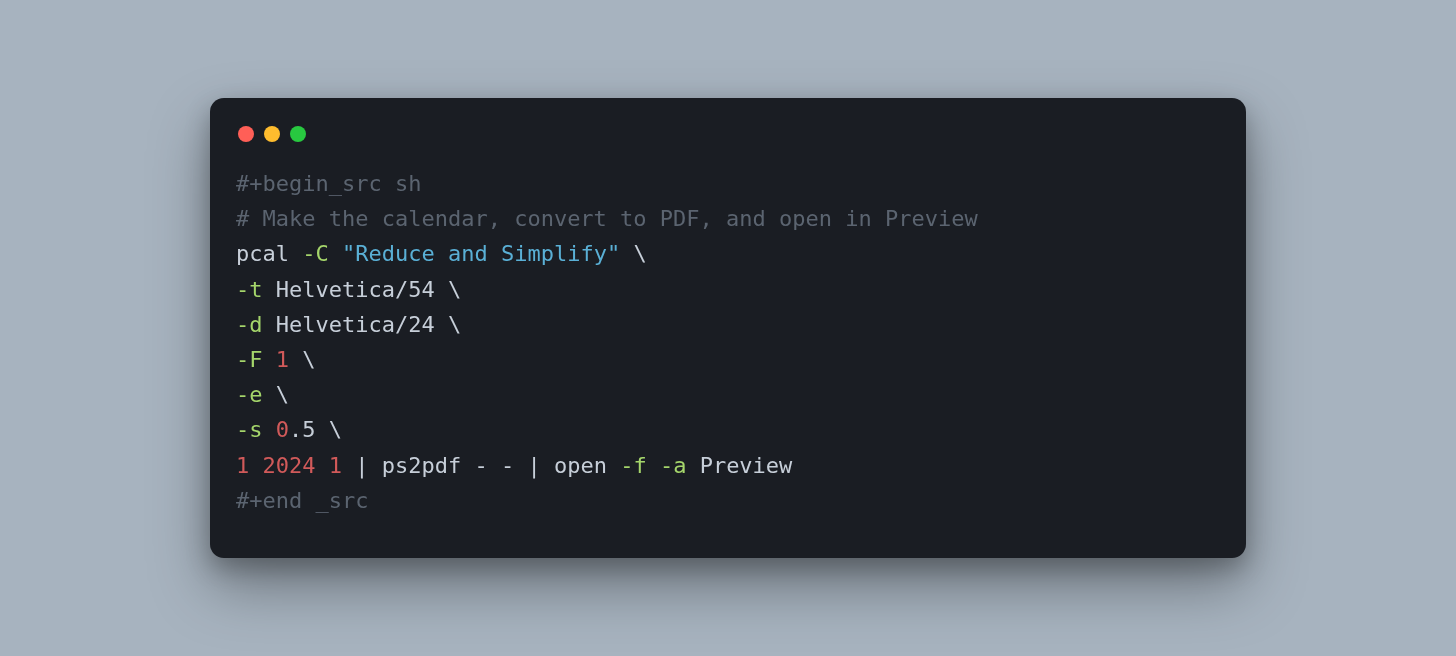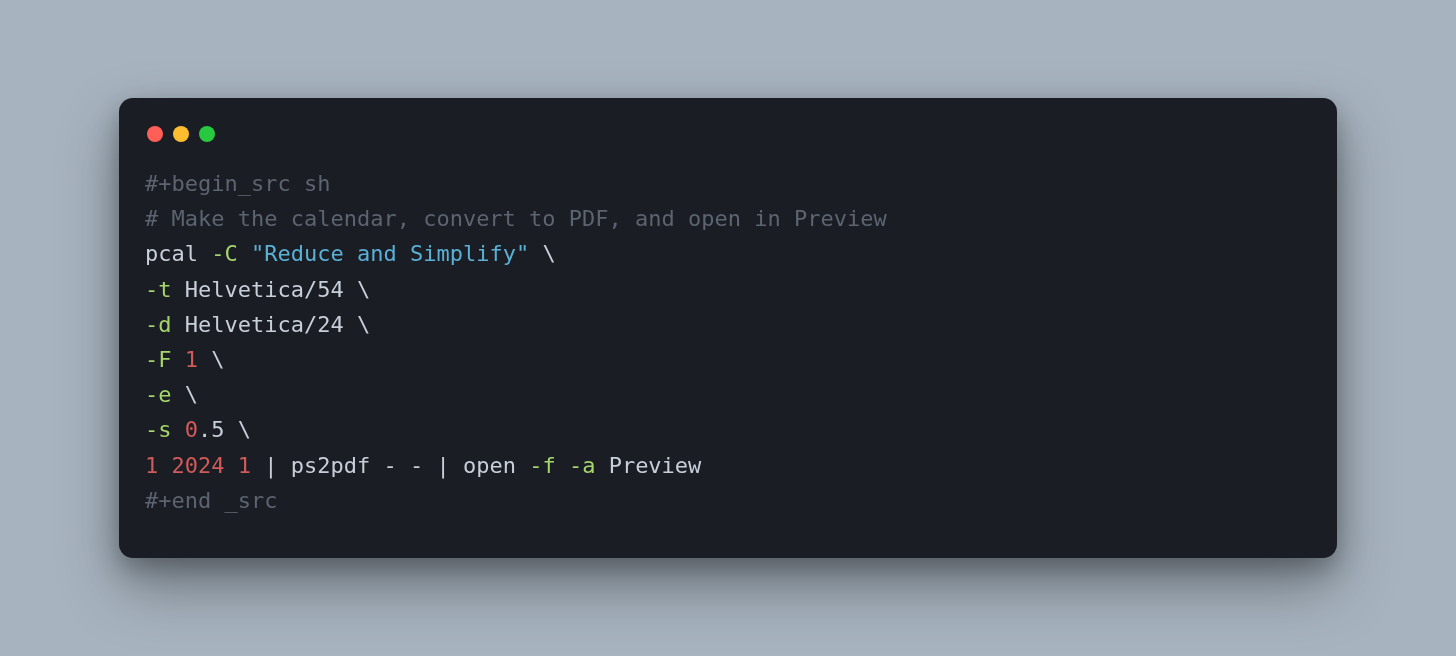--- a/index.html
+++ b/index.html
@@ -6,21 +6,21 @@
   body {
     background: #a7b3bf;
     width: 1456px;
     height: 656px;
     display: flex;
     align-items: center;
     justify-content: center;
     font-family: ui-monospace, "SF Mono", Menlo, Consolas, monospace;
   }
   .window {
-    width: 1218px;
+    width: 1036px;
     background: #1a1d23;
     border-radius: 14px;
     box-shadow: 0 28px 60px rgba(0,0,0,0.35), 0 10px 24px rgba(0,0,0,0.25);
     padding: 24px 26px 40px 26px;
   }
   .titlebar {
     display: flex;
     gap: 10px;
     padding: 4px 2px 24px 2px;
   }

